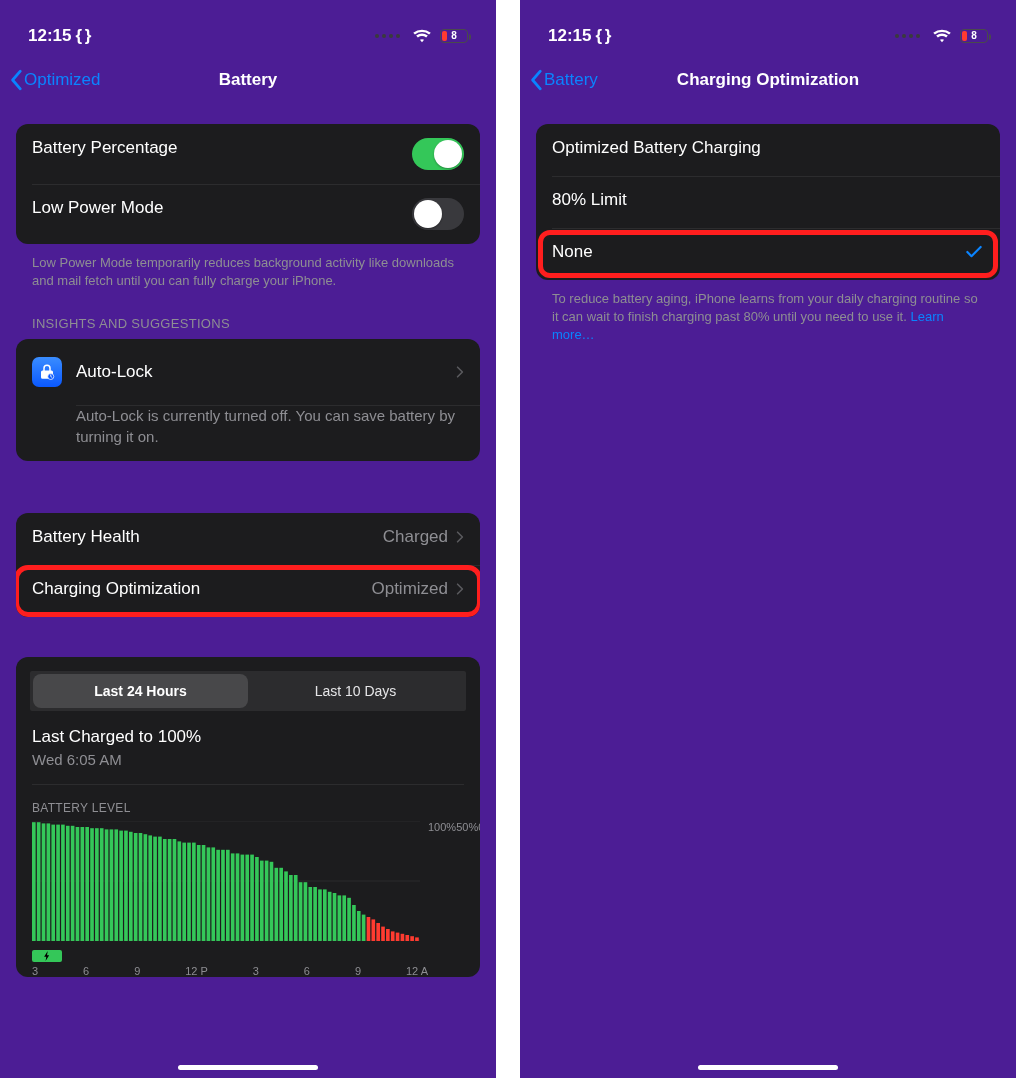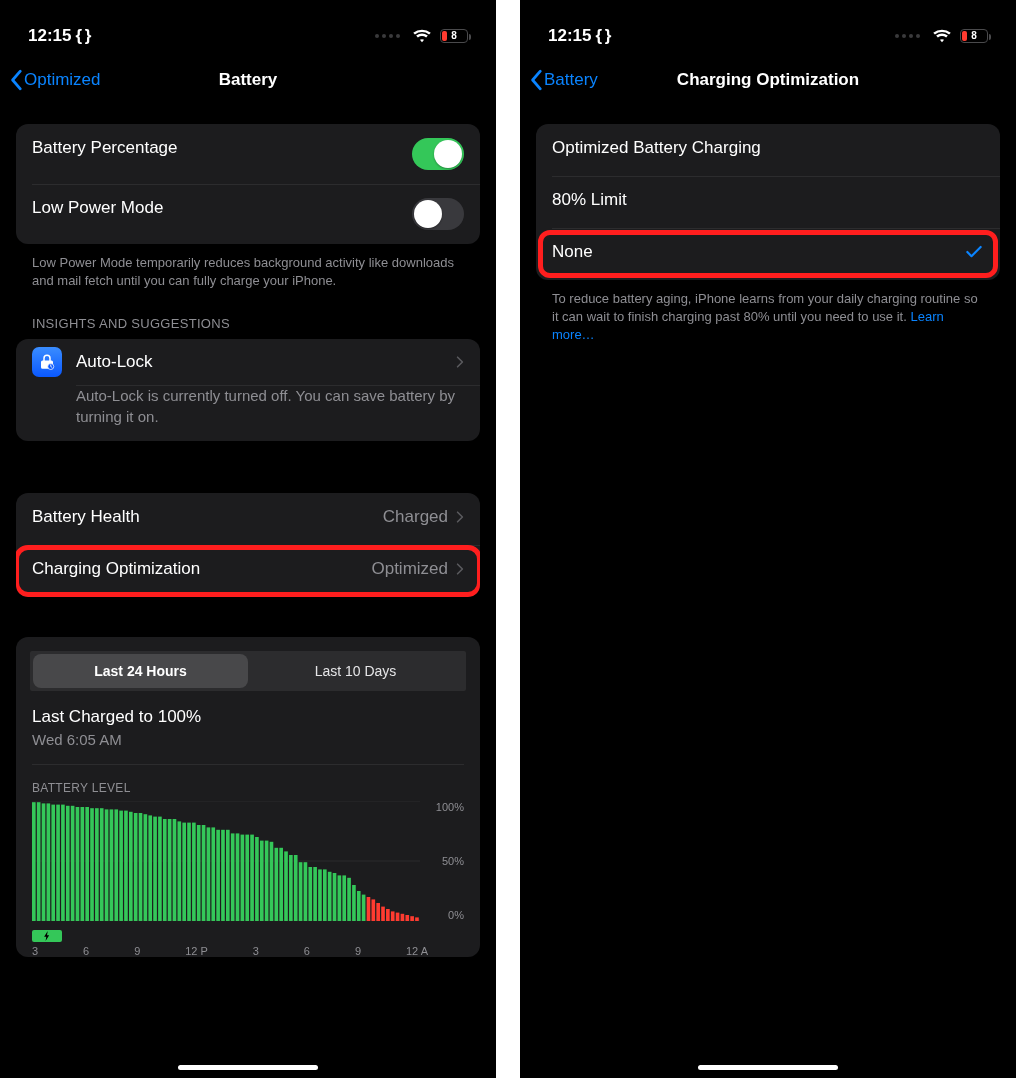--- a/index.html
+++ b/index.html
@@ -7,21 +7,21 @@
     background: #fff;
     font-family: -apple-system, "SF Pro Text", "Helvetica Neue", Arial, sans-serif;
     display: flex;
     gap: 24px;
     padding: 0;
     width: 1017px;
   }
   .phone {
     width: 496px;
     height: 1078px;
-    background: #000000;
+    background: #4c1d95;
     border-radius: 0;
     position: relative;
     overflow: hidden;
     color: #fff;
   }
 
   
   .statusbar {
     display: flex;
     justify-content: space-between;
@@ -83,21 +83,21 @@
   .section-header { font-size:13px; color:#8e8e93; padding:26px 16px 8px 16px; text-transform:uppercase; letter-spacing:0.3px;}
   .link { color:#0a84ff; cursor:pointer;}
 
   
   .toggle { width:52px; height:32px; border-radius:16px; position:relative; cursor:pointer; transition:background .15s;}
   .toggle .knob { position:absolute; top:2px; width:28px; height:28px; border-radius:50%; background:#fff; box-shadow:0 1px 2px rgba(0,0,0,.3);}
   .toggle.on { background:#34c759;} .toggle.on .knob{ right:2px;}
   .toggle.off { background:#39393d;} .toggle.off .knob{ left:2px;}
 
   
-  .insight-row { display:flex; align-items:center; padding:8px 16px; gap:14px;}
+  .insight-row { display:flex; align-items:center; padding:18px 16px; gap:14px;}
   .app-icon { width:30px; height:30px; border-radius:7px; background:linear-gradient(180deg,#3a8dff,#0a58ff); display:flex; align-items:center; justify-content:center; flex-shrink:0;}
   .insight-right { flex:1; display:flex; align-items:center; justify-content:space-between;}
   .sub { padding: 0 16px 14px 60px; font-size:15px; color:#8e8e93; line-height:1.35;}
 
   
   .hl-red { position:relative;}
   .hl-red::after{
     content:""; position:absolute; left:-2px; right:-2px; top:0; bottom:0;
     border:5px solid #ff1e1e; border-radius:14px; pointer-events:none;
   }
@@ -111,21 +111,21 @@
 
   .charge-info { padding:2px 16px;}
   .charge-title { font-size:17px; font-weight:400; color:#fff;}
   .charge-time { font-size:15px; color:#8e8e93; margin-top:4px; padding-bottom:12px;}
   .thinsep { height:1px; background:#2c2c2e; margin-top:4px;}
 
   .chart-label { font-size:12px; color:#8e8e93; padding:14px 4px 6px 16px; letter-spacing:0.3px;}
   .chart-wrap { padding:0 16px 10px 16px; display:flex; gap:8px;}
   .chart-area { flex:1; position:relative; height:120px;}
   .chart-svg { width:100%; height:100%; display:block;}
-  .y-labels { width:36px; font-size:11px; color:#8e8e93; display:flex; flex-direction:column; justify-content:space-between; text-align:right; height:120px;}
+  .y-labels { width:36px; font-size:11px; color:#8e8e93; display:flex; flex-direction:row; justify-content:space-between; text-align:center; height:120px;}
   .x-labels { display:flex; padding:0 52px 0 16px; font-size:11px; color:#8e8e93; justify-content:space-between;}
   .bolt-row { padding-left:16px; margin-top:-4px;}
   .bolt { display:inline-flex; align-items:center; justify-content:center; width:30px; height:12px; background:#34c759; border-radius:2px; font-size:10px;}
 
   .home-indicator { position:absolute; bottom:8px; left:50%; transform:translateX(-50%); width:140px; height:5px; border-radius:3px; background:#fff;}
 
   .checkmark svg { width:20px; height:20px; display:block;}
 </style>
 </head>
 <body>

